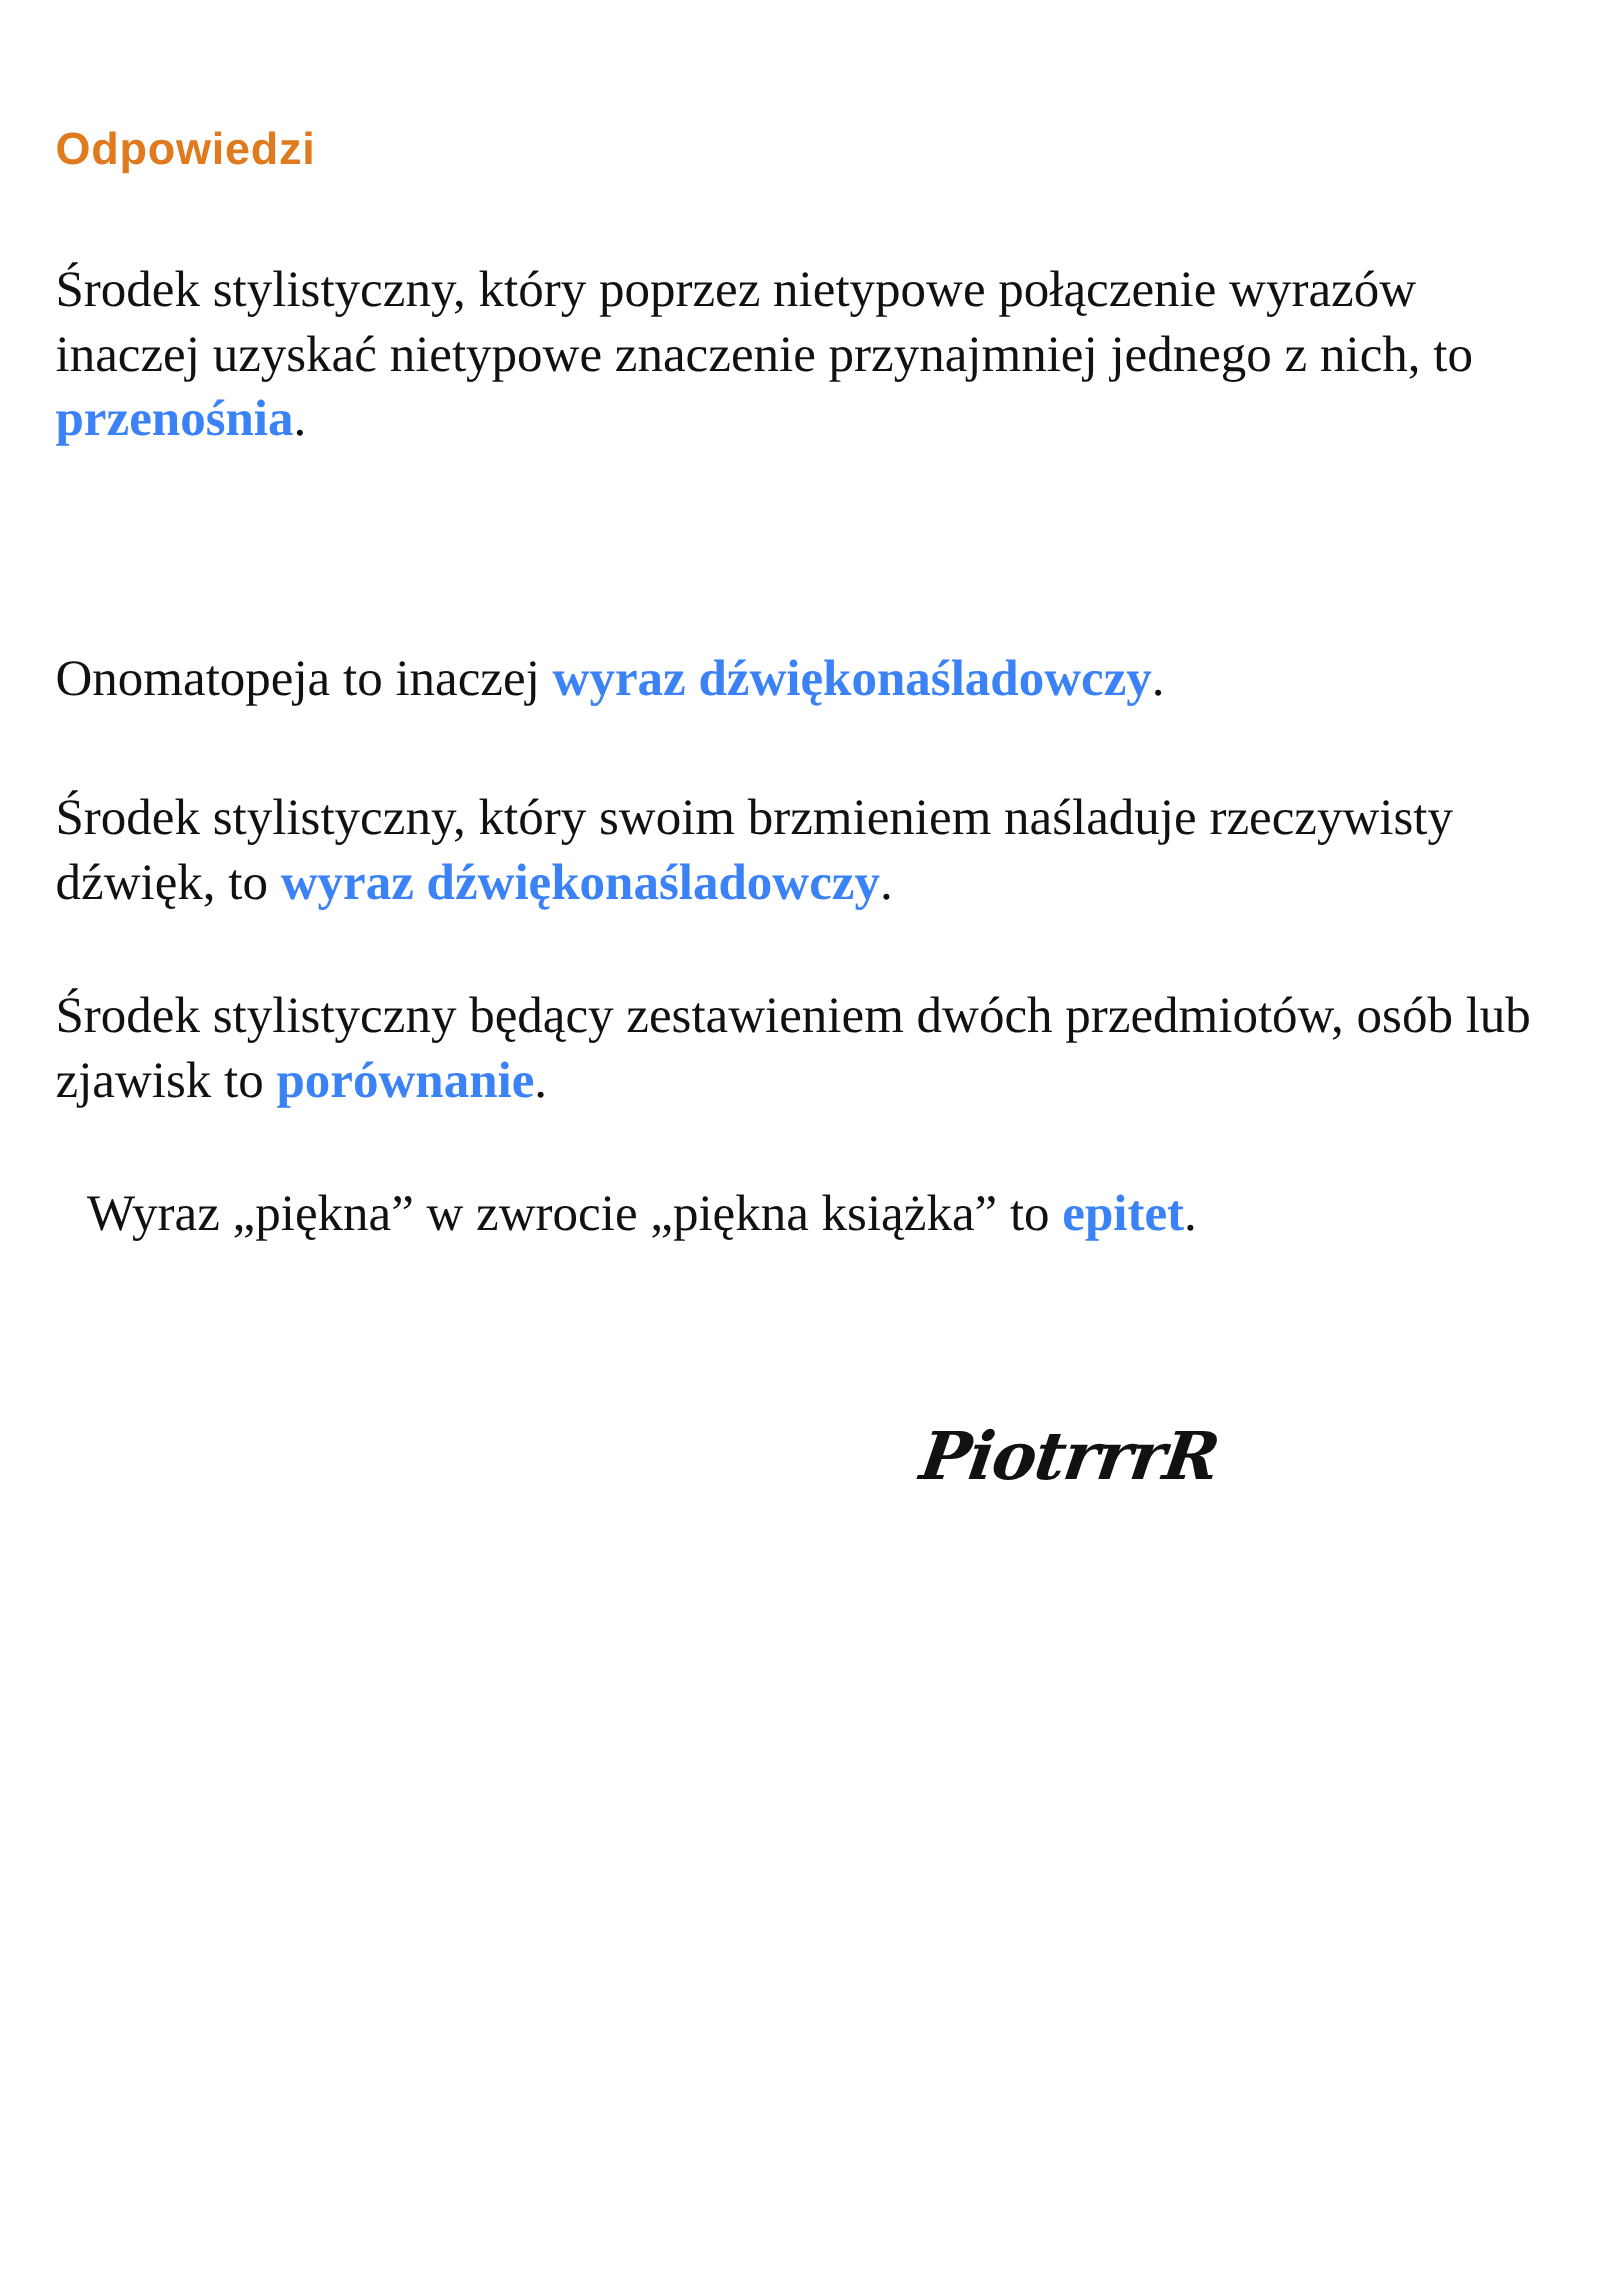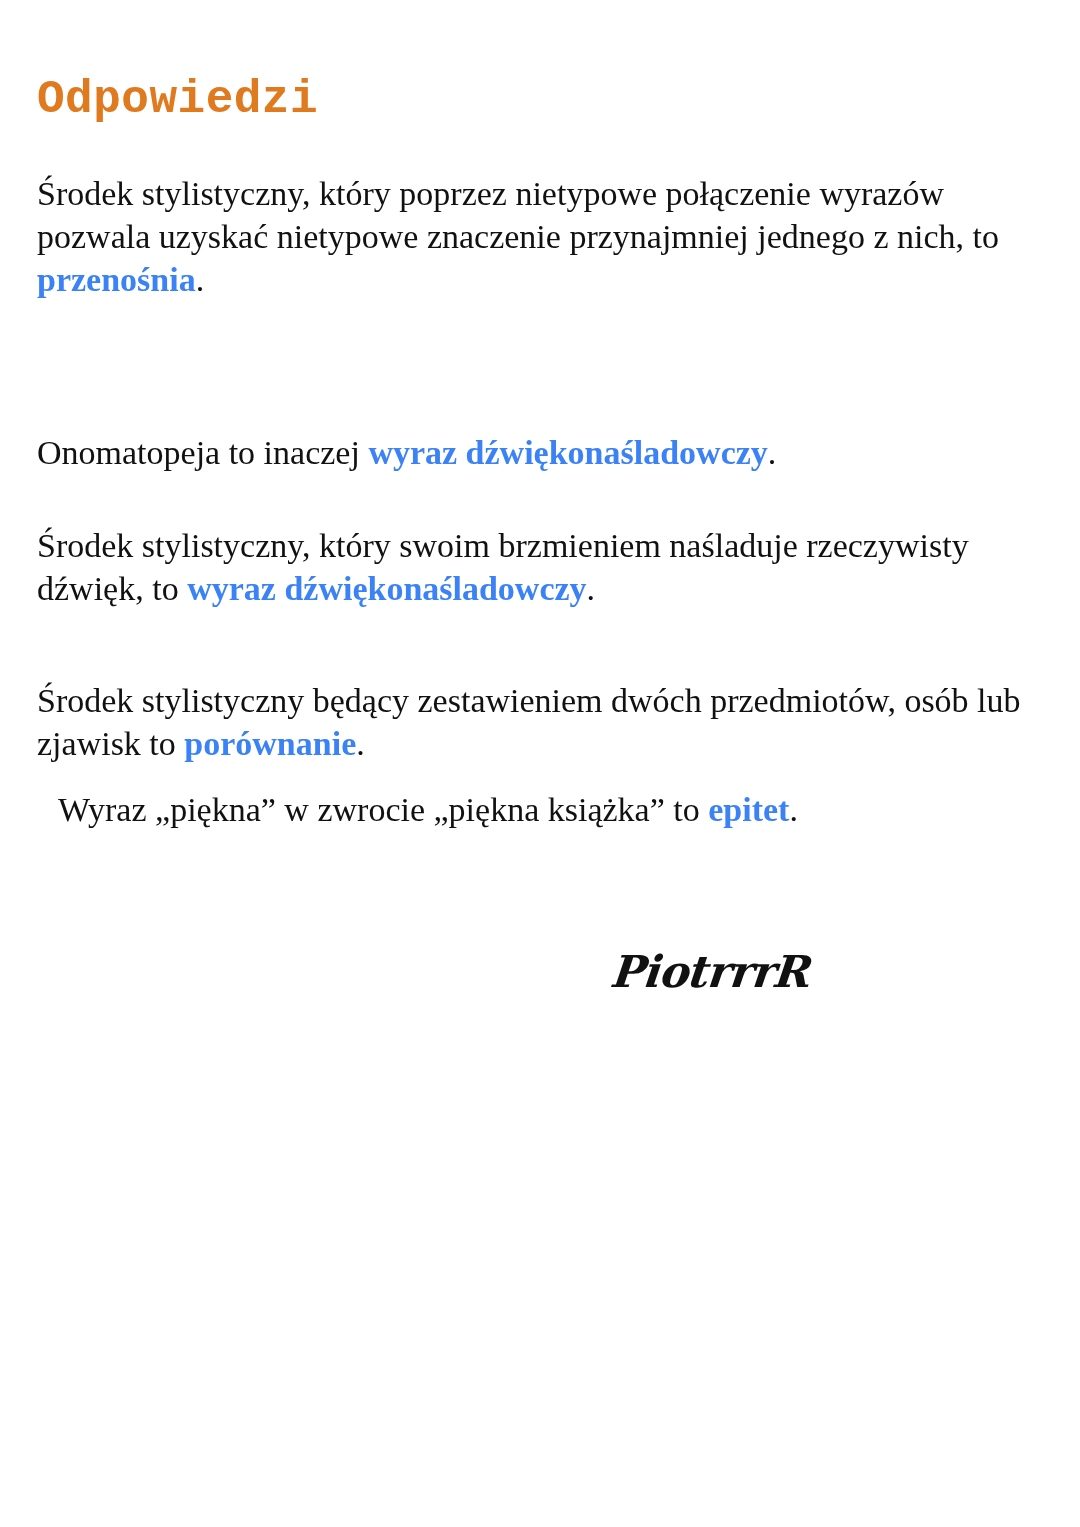--- a/index.html
+++ b/index.html
@@ -20,23 +20,23 @@
       left: 0; top: 0;
       width: 1080px;
       height: 1527px;
       background: #ffffff;
     }
     .title {
       position: absolute;
       left: 37px;
       top: 68px;
       margin: 0;
-      font-family: Liberation Mono, monospace;
+      font-family: Liberation Sans, sans-serif;
       font-weight: bold;
-      font-size: 46px;
+      font-size: 30px;
       line-height: 64px;
       color: #E07A1F;
       letter-spacing: 0.5px;
     }
     .para {
       position: absolute;
       left: 37px;
       margin: 0;
       font-family: "Liberation Serif", "DejaVu Serif", serif;
       font-size: 34px;
@@ -62,26 +62,26 @@
       transform: skewX(-8deg);
     }
   </style>
 </head>
 <body>
 
 <div class="page">
 
   <h1 class="title">Odpowiedzi</h1>
 
-  <p class="para" style="top:172px;"><span>Środek stylistyczny, który poprzez nietypowe połączenie wyrazów pozwala uzyskać nietypowe znaczenie przynajmniej jednego z nich, to </span><span class="hl">przenośnia</span><span>.</span></p>
+  <p class="para" style="top:172px;"><span>Środek stylistyczny, który poprzez nietypowe połączenie wyrazów inaczej uzyskać nietypowe znaczenie przynajmniej jednego z nich, to </span><span class="hl">przenośnia</span><span>.</span></p>
 
 
   <p class="para" style="top:431px;"><span>Onomatopeja to inaczej </span><span class="hl">wyraz dźwiękonaśladowczy</span><span>.</span></p>
 
   <p class="para" style="top:524px;"><span>Środek stylistyczny, który swoim brzmieniem naśladuje rzeczywisty dźwięk, to </span><span class="hl">wyraz dźwiękonaśladowczy</span><span>.</span></p>
 
-  <p class="para" style="top:679px;font-family:Liberation Serif, serif;"><span>Środek stylistyczny będący zestawieniem dwóch przedmiotów, osób lub zjawisk to </span><span class="hl">porównanie</span><span>.</span></p>
+  <p class="para" style="top:656px;font-family:Liberation Serif, serif;"><span>Środek stylistyczny będący zestawieniem dwóch przedmiotów, osób lub zjawisk to </span><span class="hl">porównanie</span><span>.</span></p>
 
   <p class="para" style="top:788px;margin-left:21px;"><span>Wyraz „piękna” w zwrocie „piękna książka” to </span><span class="hl">epitet</span><span>.</span></p>
 
   <div class="signature">PiotrrrR</div>
 
 </div>
 
 </body></html>

